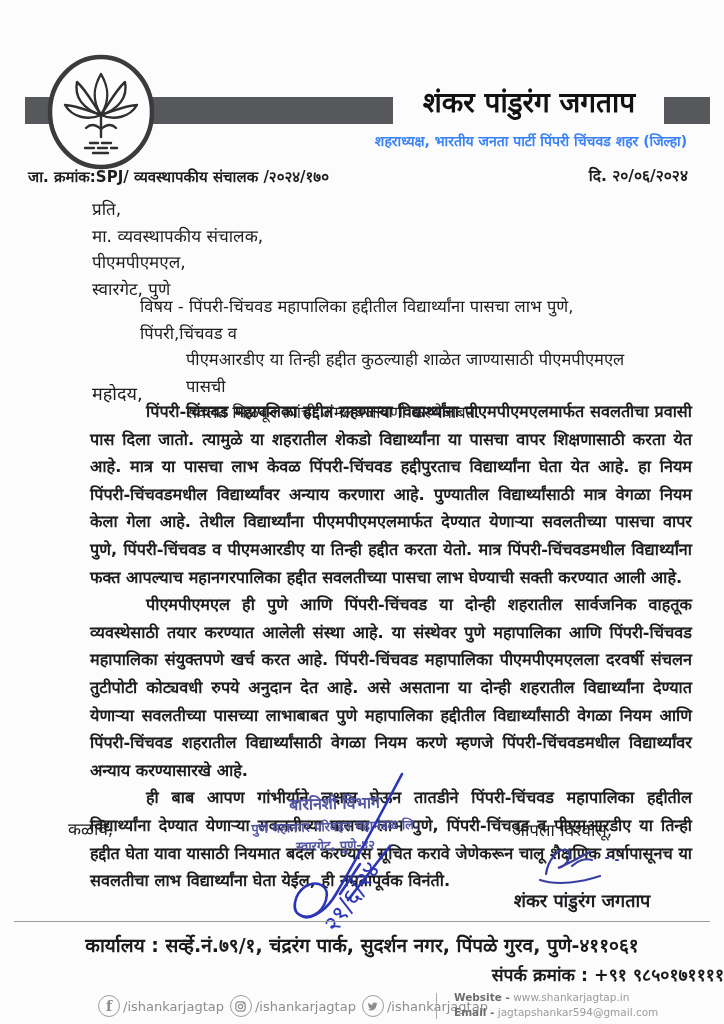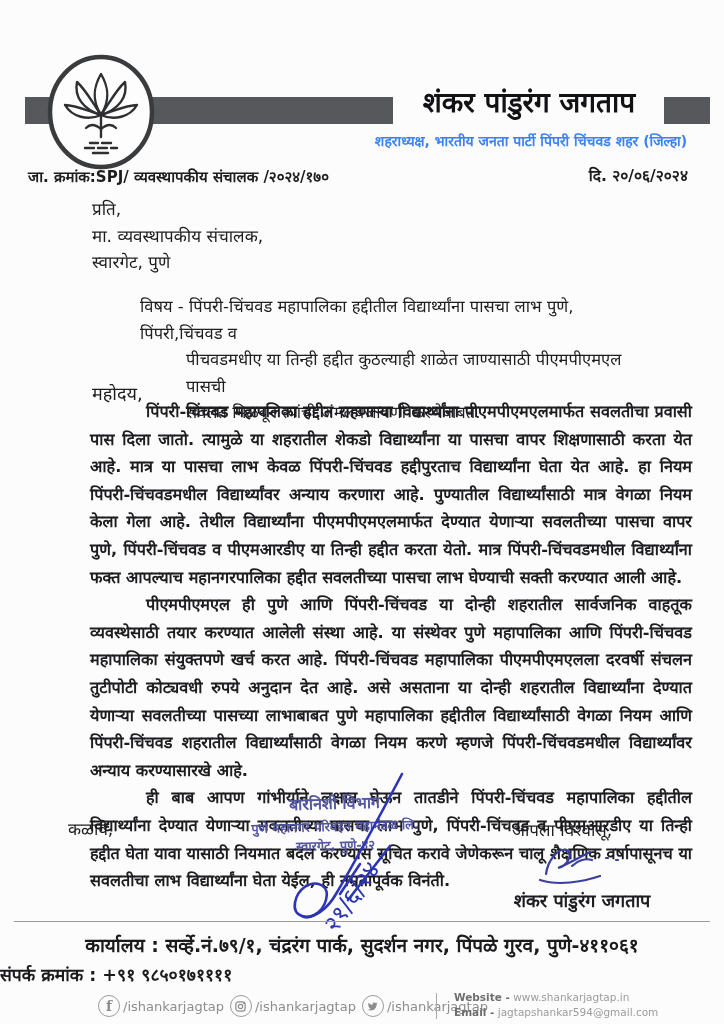--- a/index.html
+++ b/index.html
@@ -47,21 +47,21 @@
   .stamp-l2 { font-size:12.8px; font-weight:600; }
   .stamp-l3 { font-size:12.8px; font-weight:600; margin-top:1px; }
   .ink-overlay { position:absolute; left:244px; top:768px; width:190px; height:170px; pointer-events:none; }
   .yours    { position:absolute; left:512px; top:818px; font-size:17px; font-weight:500; }
   .sig-mark { position:absolute; left:528px; top:840px; width:100px; height:46px; }
   .sig-name { position:absolute; left:494px; top:888px; width:176px; text-align:center; font-size:18px; font-weight:bold; }
 
   
   .footer-rule { position:absolute; left:14px; top:921px; width:696px; border-top:1.3px solid #9c9c9c; }
   .footer-address { position:absolute; left:0; top:932px; width:724px; text-align:center; font-size:19px; font-weight:bold; color:#1b1b1d; }
-  .footer-phone   { position:absolute; left:0; top:962px; width:724px; text-align:left; font-size:17.5px; font-weight:bold; color:#1b1b1d; }
+  .footer-phone   { position:absolute; left:0; top:962px; width:724px; text-align:right; font-size:17.5px; font-weight:bold; color:#1b1b1d; }
   .social-row {
     position:absolute; left:98px; top:992px; height:28px;
     display:flex; align-items:center; color:#8d8d8d; font-size:13px;
   }
   .social-item { display:flex; align-items:center; margin-right:6px; }
   .icon-circle {
     width:22px; height:22px; border:1.4px solid #9c9c9c; border-radius:50%;
     display:flex; align-items:center; justify-content:center; margin-right:3px;
     color:#8d8d8d; flex:0 0 auto;
   }
@@ -96,26 +96,27 @@
   </div>
 
   <div class="header-name">शंकर पांडुरंग जगताप</div>
   <div class="header-subtitle">शहराध्यक्ष, भारतीय जनता पार्टी पिंपरी चिंचवड शहर (जिल्हा)</div>
   <div class="ref-no">जा. क्रमांक:SPJ/ व्यवस्थापकीय संचालक /२०२४/१७०</div>
   <div class="date">दि. २०/०६/२०२४</div>
 
   <div class="recipient">
     <div>प्रति,</div>
     <div>मा. व्यवस्थापकीय संचालक,</div>
+    <div>पीएमपीएमएल,</div>
     <div>स्वारगेट, पुणे</div>
   </div>
 
   <div class="subject">
     <div>विषय - पिंपरी-चिंचवड महापालिका हद्दीतील विद्यार्थ्यांना पासचा लाभ पुणे, पिंपरी,चिंचवड व</div>
-    <div class="indent">पीचवडमधीए या तिन्ही हद्दीत कुठल्याही शाळेत जाण्यासाठी पीएमपीएमएल पासची</div>
+    <div class="indent">पीएमआरडीए या तिन्ही हद्दीत कुठल्याही शाळेत जाण्यासाठी पीएमपीएमएल पासची</div>
     <div class="indent">सवलत मिळवून त्यांची अंमलबजावणी करणेबाबत.</div>
   </div>
 
   <div class="salutation">महोदय,</div>
 
   <div class="body-text">
     <p>पिंपरी-चिंचवड महापलिका हद्दीत राहणाऱ्या विद्यार्थ्यांना पीएमपीएमएलमार्फत सवलतीचा प्रवासी पास दिला जातो. त्यामुळे या शहरातील शेकडो विद्यार्थ्यांना या पासचा वापर शिक्षणासाठी करता येत आहे. मात्र या पासचा लाभ केवळ पिंपरी-चिंचवड हद्दीपुरताच विद्यार्थ्यांना घेता येत आहे. हा नियम पिंपरी-चिंचवडमधील विद्यार्थ्यांवर अन्याय करणारा आहे. पुण्यातील विद्यार्थ्यांसाठी मात्र वेगळा नियम केला गेला आहे. तेथील विद्यार्थ्यांना पीएमपीएमएलमार्फत देण्यात येणाऱ्या सवलतीच्या पासचा वापर पुणे, पिंपरी-चिंचवड व पीएमआरडीए या तिन्ही हद्दीत करता येतो. मात्र पिंपरी-चिंचवडमधील विद्यार्थ्यांना फक्त आपल्याच महानगरपालिका हद्दीत सवलतीच्या पासचा लाभ घेण्याची सक्ती करण्यात आली आहे.</p>
     <p>पीएमपीएमएल ही पुणे आणि पिंपरी-चिंचवड या दोन्ही शहरातील सार्वजनिक वाहतूक व्यवस्थेसाठी तयार करण्यात आलेली संस्था आहे. या संस्थेवर पुणे महापालिका आणि पिंपरी-चिंचवड महापालिका संयुक्तपणे खर्च करत आहे. पिंपरी-चिंचवड महापालिका पीएमपीएमएलला दरवर्षी संचलन तुटीपोटी कोट्यवधी रुपये अनुदान देत आहे. असे असताना या दोन्ही शहरातील विद्यार्थ्यांना देण्यात येणाऱ्या सवलतीच्या पासच्या लाभाबाबत पुणे महापालिका हद्दीतील विद्यार्थ्यांसाठी वेगळा नियम आणि पिंपरी-चिंचवड शहरातील विद्यार्थ्यांसाठी वेगळा नियम करणे म्हणजे पिंपरी-चिंचवडमधील विद्यार्थ्यांवर अन्याय करण्यासारखे आहे.</p>
     <p>ही बाब आपण गांभीर्याने लक्षात घेऊन तातडीने पिंपरी-चिंचवड महापालिका हद्दीतील विद्यार्थ्यांना देण्यात येणाऱ्या सवलतीच्या पासचा लाभ पुणे, पिंपरी-चिंचवड व पीएमआरडीए या तिन्ही हद्दीत घेता यावा यासाठी नियमात बदल करण्यास सूचित करावे जेणेकरून चालू शैक्षणिक वर्षापासूनच या सवलतीचा लाभ विद्यार्थ्यांना घेता येईल, ही नम्रतापूर्वक विनंती.</p>
   </div>

